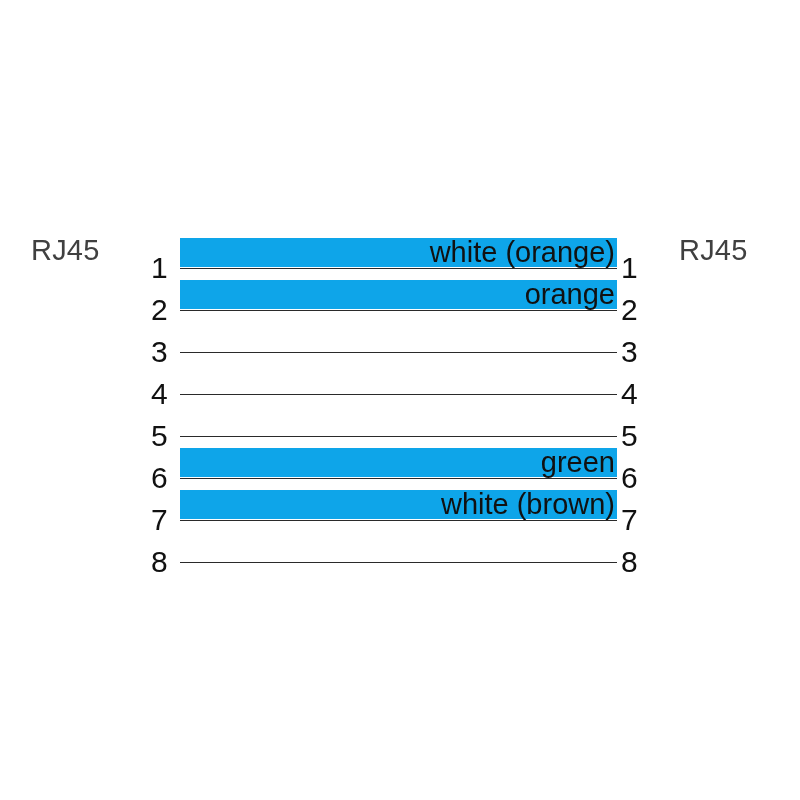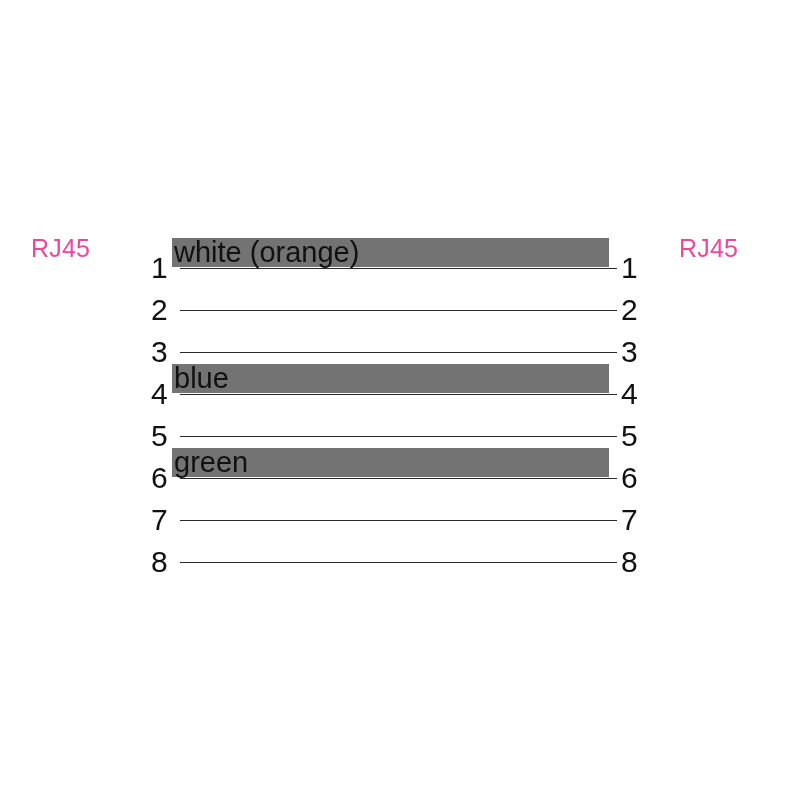--- a/index.html
+++ b/index.html
@@ -14,23 +14,23 @@
     background: #ffffff;
     overflow: hidden;
     font-family: "Liberation Sans", sans-serif;
     color: #111111;
     -webkit-font-smoothing: antialiased;
   }
 
   
   .connector-label {
     position: absolute;
-    font-size: 25px;
+    font-size: 29px;
     line-height: 1;
-    color: #ec4899;
+    color: #404040;
     white-space: nowrap;
     letter-spacing: 0.2px;
   }
   #connector-left  { left: 31px;  top: 236px; }
   #connector-right { left: 679px; top: 236px; }
 
   
   .wire-row {
     position: absolute;
     left: 0;
@@ -55,29 +55,29 @@
     line-height: 1;
     color: #111111;
     top: 11px;
   }
   .pin-number.left  { left: 151px; width: 26px; text-align: left; }
   .pin-number.right { left: 621px; width: 26px; text-align: left; }
 
   
   .wire-label {
     position: absolute;
-    left: 172px;
+    left: 180px;
     width: 437px;
     top: -4px;
-    text-align: left;
+    text-align: right;
     font-size: 29px;
     line-height: 1;
     color: #111111;
     white-space: nowrap;
-    background: #737373;
+    background: #0ea5e9;
     padding: 0 2px;
     box-sizing: border-box;
   }
 </style>
 </head>
 <body>
 
 <div id="canvas">
 
   <div id="connector-left" class="connector-label">RJ45</div>
@@ -86,52 +86,53 @@
 
   <div class="wire-row" style="top:242px">
     <div class="pin-number left">1</div>
     <div class="wire-label">white (orange)</div>
     <div class="wire-line"></div>
     <div class="pin-number right">1</div>
   </div>
 
   <div class="wire-row" style="top:284px">
     <div class="pin-number left">2</div>
+    <div class="wire-label">orange</div>
     <div class="wire-line"></div>
     <div class="pin-number right">2</div>
   </div>
 
   <div class="wire-row" style="top:326px">
     <div class="pin-number left">3</div>
     <div class="wire-line"></div>
     <div class="pin-number right">3</div>
   </div>
 
   <div class="wire-row" style="top:368px">
     <div class="pin-number left">4</div>
-    <div class="wire-label">blue</div>
     <div class="wire-line"></div>
     <div class="pin-number right">4</div>
   </div>
 
   <div class="wire-row" style="top:410px">
     <div class="pin-number left">5</div>
     <div class="wire-line"></div>
     <div class="pin-number right">5</div>
   </div>
 
   <div class="wire-row" style="top:452px">
     <div class="pin-number left">6</div>
     <div class="wire-label">green</div>
     <div class="wire-line"></div>
     <div class="pin-number right">6</div>
   </div>
 
   <div class="wire-row" style="top:494px">
     <div class="pin-number left">7</div>
+    <div class="wire-label">white (brown)</div>
     <div class="wire-line"></div>
     <div class="pin-number right">7</div>
   </div>
 
   <div class="wire-row" style="top:536px">
     <div class="pin-number left">8</div>
     <div class="wire-line"></div>
     <div class="pin-number right">8</div>
   </div>
 

